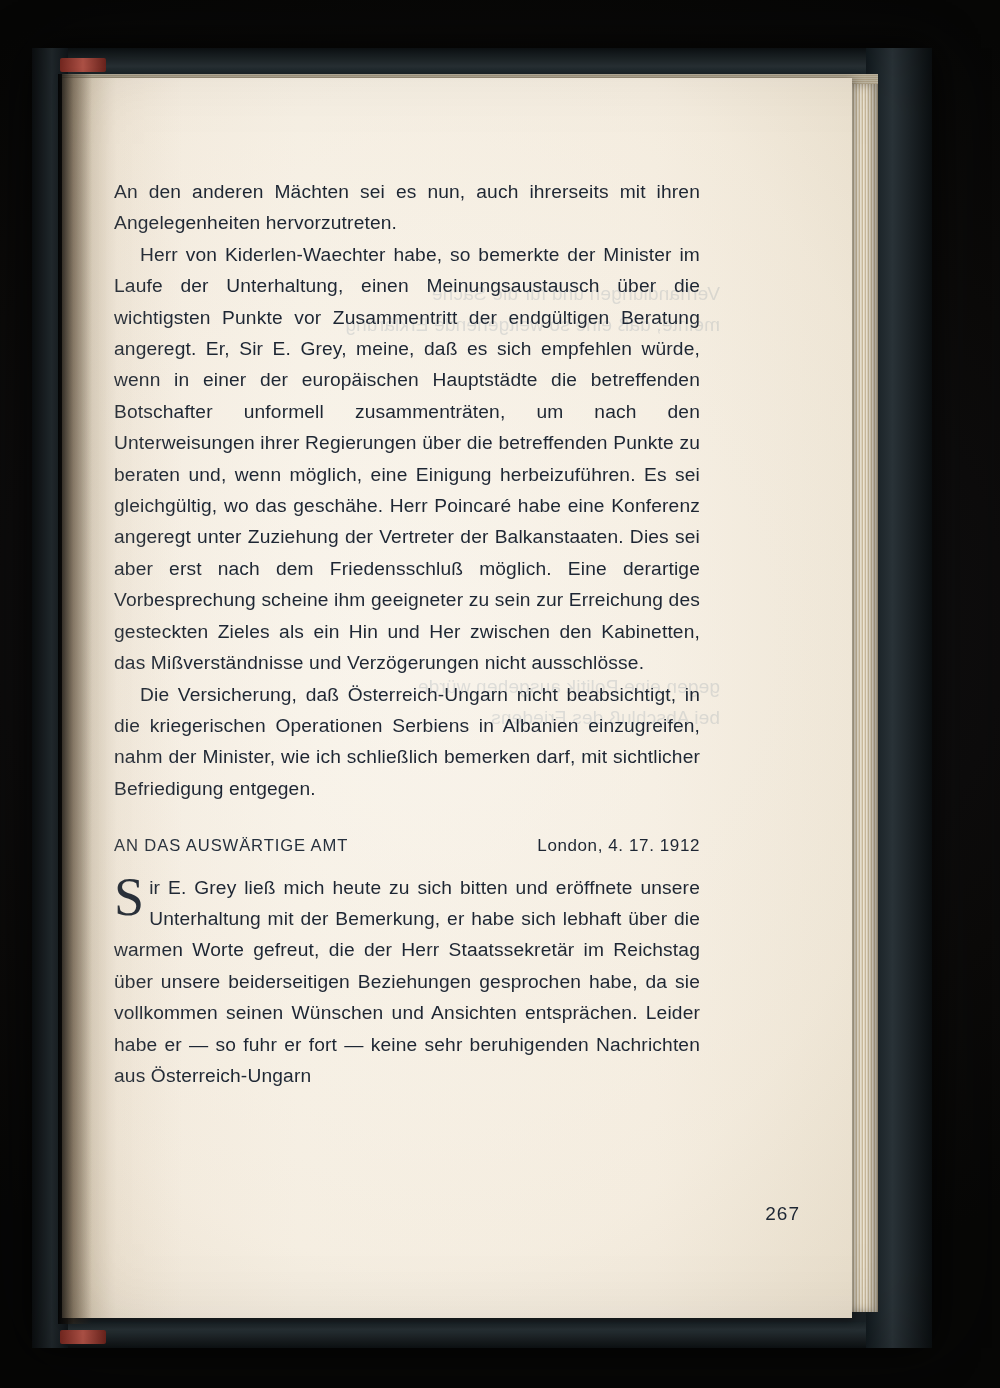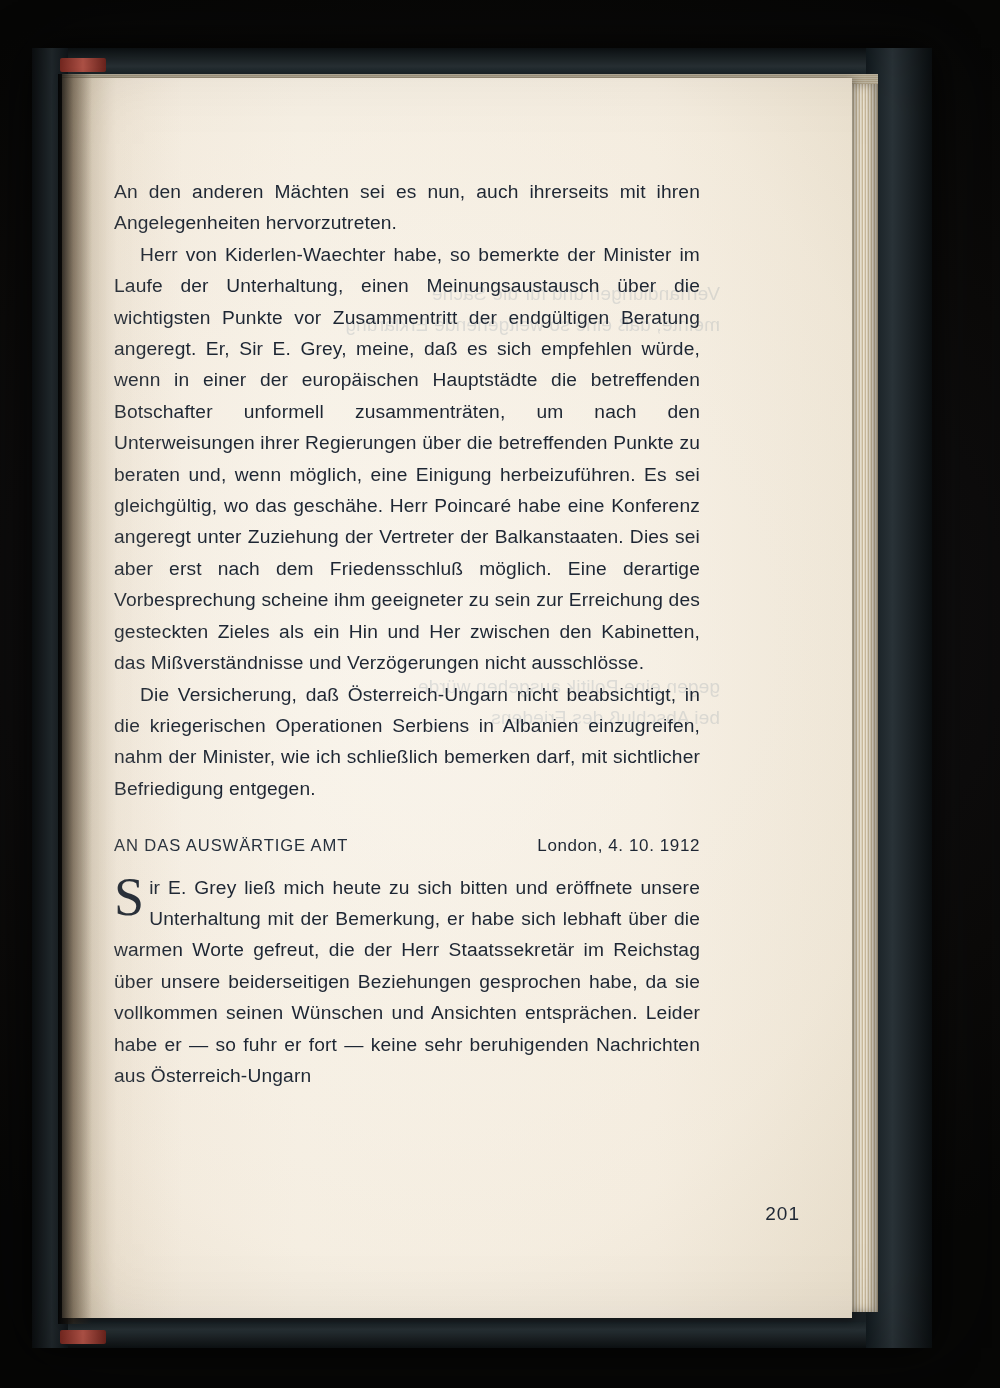--- a/index.html
+++ b/index.html
@@ -270,25 +270,25 @@
       <span class="st-line">bei Abschluß des Friedens</span>
     </div>
 
     <div class="text-col">
       <p class="para">An den anderen Mächten sei es nun, auch ihrerseits mit ihren Angelegenheiten hervorzutreten.</p>
       <p class="para indent">Herr von Kiderlen-Waechter habe, so bemerkte der Minister im Laufe der Unterhaltung, einen Meinungsaustausch über die wichtigsten Punkte vor Zusammentritt der endgültigen Beratung angeregt. Er, Sir E. Grey, meine, daß es sich empfehlen würde, wenn in einer der europäischen Hauptstädte die betreffenden Botschafter unformell zusammenträten, um nach den Unterweisungen ihrer Regierungen über die betreffenden Punkte zu beraten und, wenn möglich, eine Einigung herbeizuführen. Es sei gleichgültig, wo das geschähe. Herr Poincaré habe eine Konferenz angeregt unter Zuziehung der Vertreter der Balkanstaaten. Dies sei aber erst nach dem Friedensschluß möglich. Eine derartige Vorbesprechung scheine ihm geeigneter zu sein zur Erreichung des gesteckten Zieles als ein Hin und Her zwischen den Kabinetten, das Mißverständnisse und Verzögerungen nicht ausschlösse.</p>
       <p class="para indent">Die Versicherung, daß Österreich-Ungarn nicht beabsichtigt, in die kriegerischen Operationen Serbiens in Albanien einzugreifen, nahm der Minister, wie ich schließlich bemerken darf, mit sichtlicher Befriedigung entgegen.</p>
 
       <div class="meta-row">
         <span class="meta-left">AN DAS AUSWÄRTIGE AMT</span>
-        <span class="meta-right">London, 4. 10. 1912</span>
+        <span class="meta-right">London, 4. 17. 1912</span>
       </div>
 
       <p class="dropcap-para"><span class="dropcap">S</span><span>ir E. Grey ließ mich heute zu sich bitten und eröffnete unsere Unterhaltung mit der Bemerkung, er habe sich lebhaft über die warmen Worte gefreut, die der Herr Staatssekretär im Reichstag über unsere beiderseitigen Beziehungen gesprochen habe, da sie vollkommen seinen Wünschen und Ansichten entsprächen. Leider habe er — so fuhr er fort — keine sehr beruhigenden Nachrichten aus Österreich-Ungarn</span></p>
     </div>
 
-    <div class="folio">201</div>
+    <div class="folio">267</div>
   </div>
 
   <div class="curve"></div>
   <div class="gutter"></div>
   <div class="vignette"></div>
 </div>
 
 </body></html>

